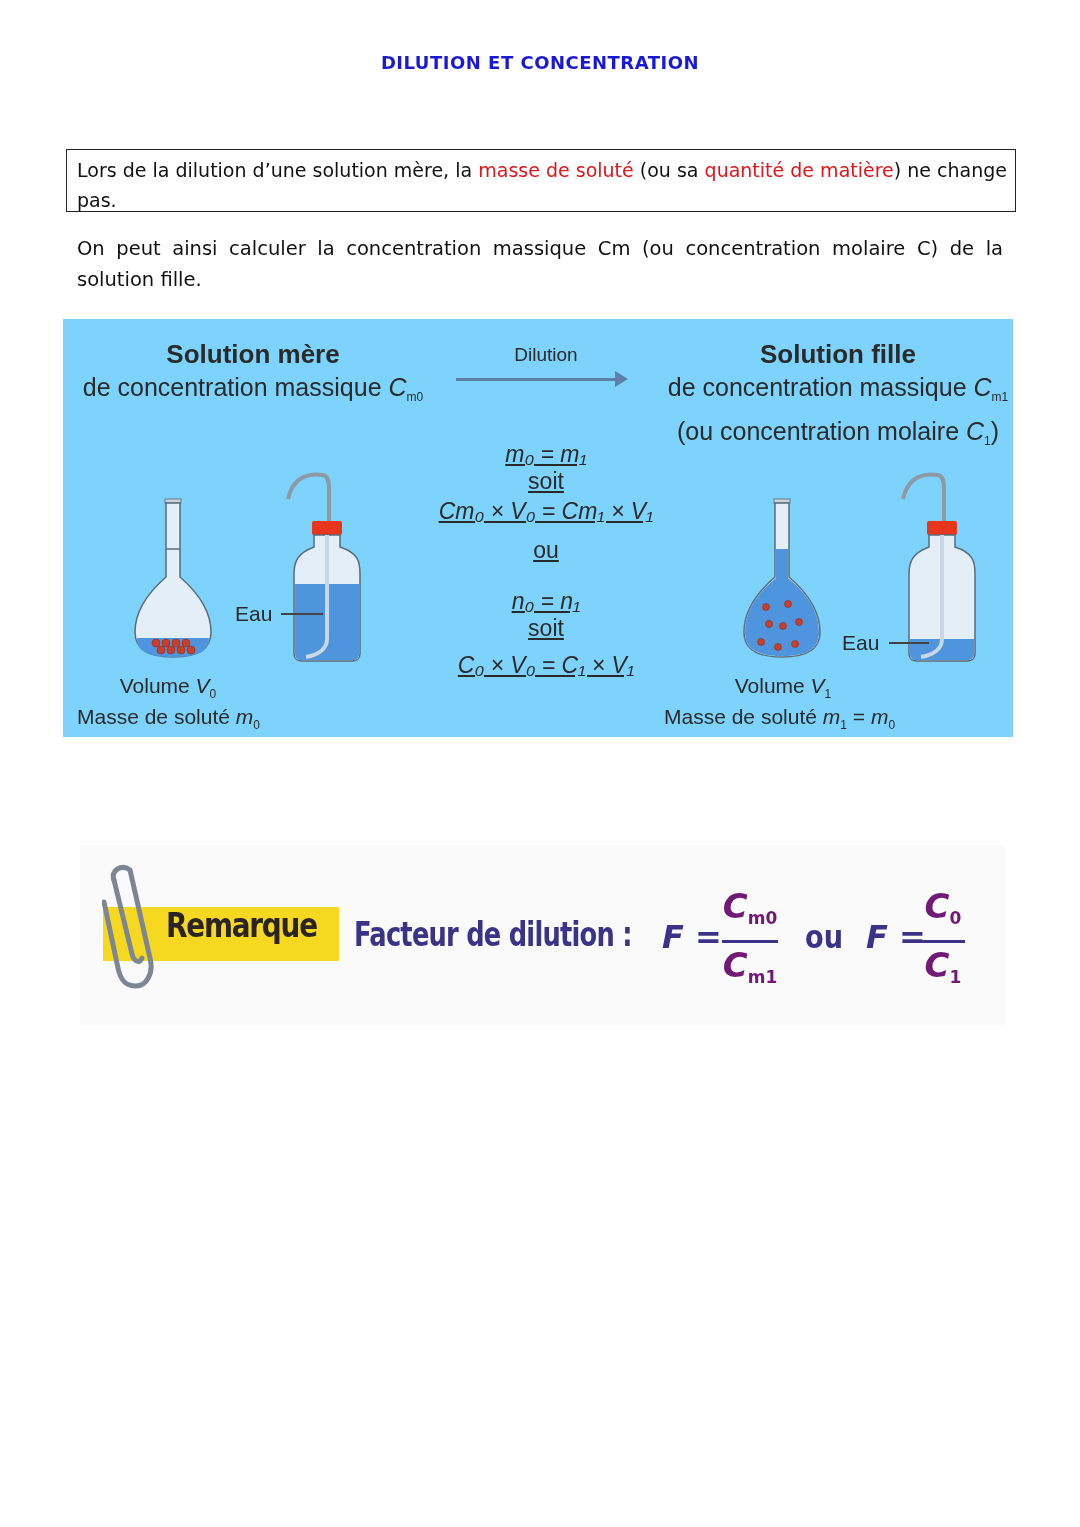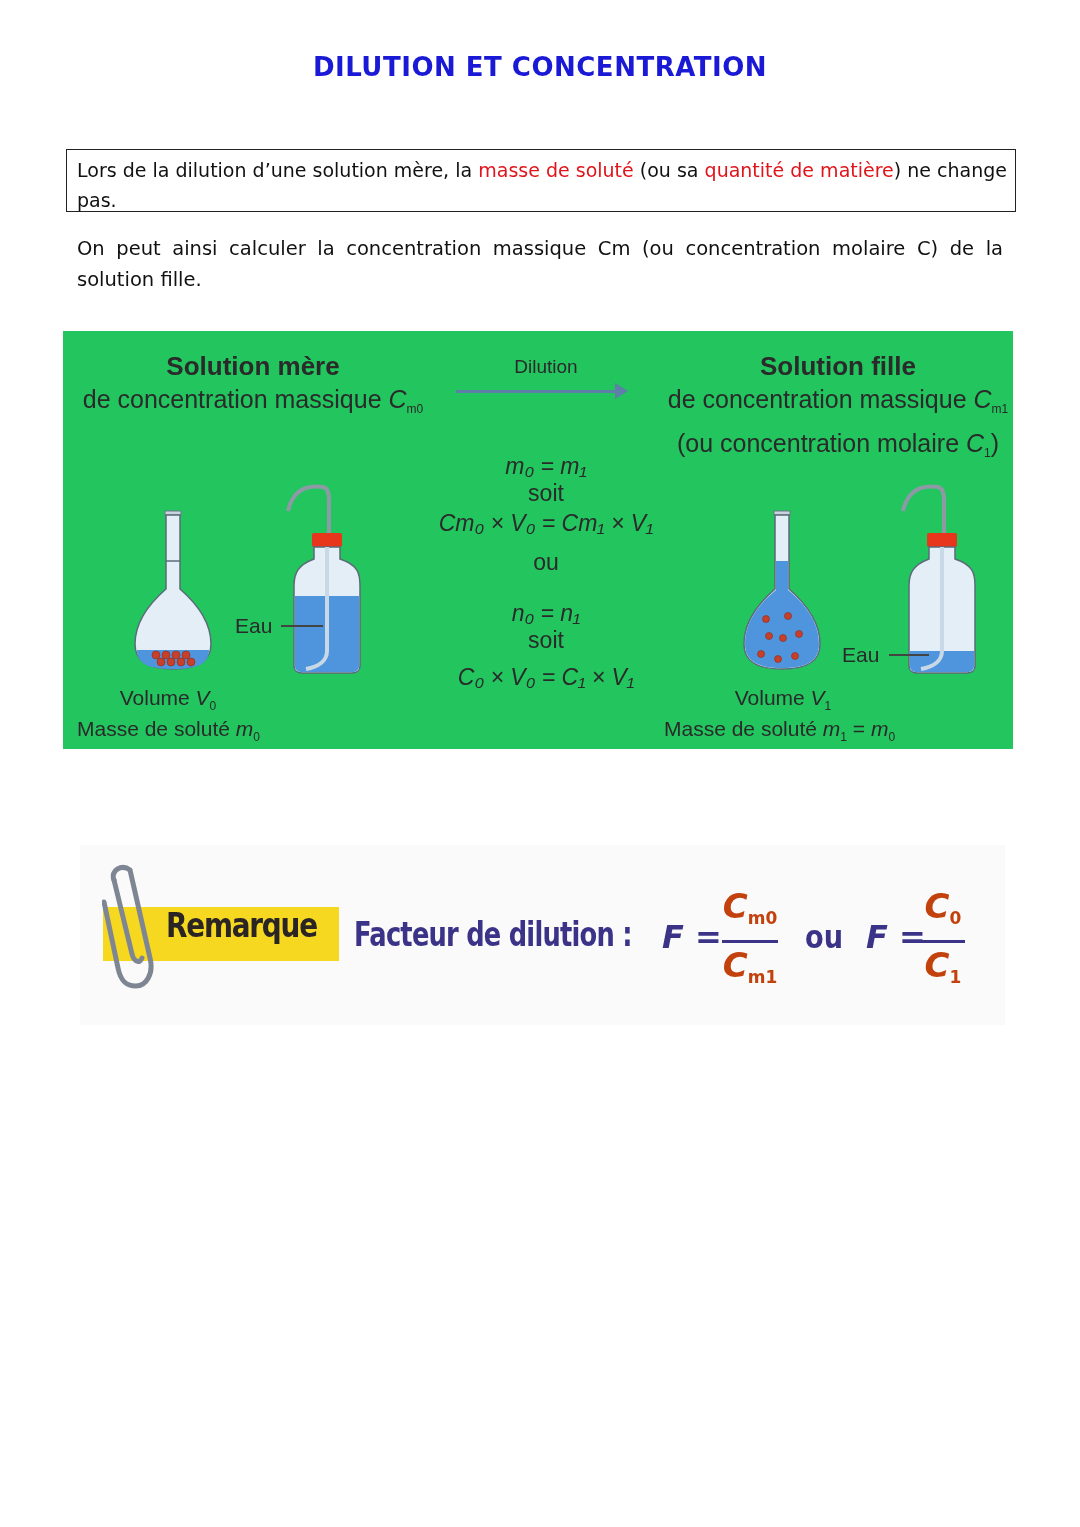--- a/index.html
+++ b/index.html
@@ -1,30 +1,30 @@
 <!DOCTYPE html>
 <html><head>
 <meta charset="utf-8">
 <style>
   html, body { margin: 0; padding: 0; background: #ffffff; }
   body { width: 1080px; height: 1527px; position: relative; overflow: hidden;
          font-family: "DejaVu Sans", sans-serif; color: #111; }
   .title { position: absolute; top: 52px; left: 0; width: 1080px; text-align: center;
-           color: #1a1ad6; font-weight: bold; font-size: 26px; letter-spacing: 0.5px;
+           color: #1a1ad6; font-weight: bold; font-size: 18px; letter-spacing: 0.5px;
            font-family: "DejaVu Sans", sans-serif; }
   .rule-box { position: absolute; top: 149px; left: 66px; width: 930px; height: 50px;
               border: 1.5px solid #222; padding: 5px 8px 6px 10px;
               font-size: 19px; line-height: 30px; text-align: justify;
               font-family: "DejaVu Sans", sans-serif; }
   .red { color: #e0141a; }
   .para { position: absolute; top: 233px; left: 77px; width: 926px;
           font-size: 19.5px; line-height: 31px; text-align: justify;
           font-family: "DejaVu Sans", sans-serif; }
-  .figure { position: absolute; top: 331px; left: 63px; width: 950px; height: 418px;
-            background: #22c55e; }
+  .figure { position: absolute; top: 319px; left: 63px; width: 950px; height: 418px;
+            background: #7dd3fc; }
   .fig-text { position: absolute; font-family: "Liberation Sans", sans-serif; color: #2a2a2a;
               text-align: center; }
   .fig-head { font-weight: bold; font-size: 26px; }
   .fig-sub { font-size: 25px; line-height: 34px; }
   .fig-label { font-size: 21px; line-height: 31px; }
   .eq { font-size: 23px; line-height: 27px; }
   .it { font-style: italic; }
   sub.s { font-size: 12px; vertical-align: -5px; }
   .arrow-line { position: absolute; height: 3px; background: #5d7fa8; }
   .arrow-head { position: absolute; width: 0; height: 0;
@@ -33,21 +33,21 @@
   .remarque-wrap { position: absolute; top: 845px; left: 80px; width: 925px; height: 180px;
                    background: #fafafa; }
   .rem-tag { position: absolute; top: 907px; left: 103px; width: 236px; height: 54px;
              background: #f5d81f; }
   .rem-text { position: absolute; top: 905px; left: 166px; font-family: "DejaVu Sans", sans-serif;
               font-weight: bold; font-size: 34px; color: #2a2424; letter-spacing: -1.5px;
               transform: scaleX(0.82); transform-origin: left; }
   .facteur { position: absolute; top: 915px; left: 354px; color: #3b3387;
              font-family: "DejaVu Sans", sans-serif; font-weight: bold; font-size: 33px;
              transform: scaleX(0.78); transform-origin: left; letter-spacing: -1px; }
-  .frac { position: absolute; color: #c2410c; font-family: "DejaVu Sans", sans-serif;
+  .frac { position: absolute; color: #701a75; font-family: "DejaVu Sans", sans-serif;
           font-weight: bold; font-style: italic; text-align: center; }
   .frac .num, .frac .den { font-size: 34px; line-height: 40px; display: block; }
   .frac .bar { display: block; height: 3px; background: #3b3387; margin: 2px 0; }
   .frac sub { font-size: 17px; font-style: normal; vertical-align: -6px; }
   .fv { position: absolute; color: #3b3387; font-family: "DejaVu Sans", sans-serif;
         font-weight: bold; font-size: 32px; }
 </style>
 </head>
 <body>
 
@@ -93,21 +93,21 @@
   <div class="fig-text fig-label" style="left:172px; top:279px;">Eau</div>
   <div style="position:absolute; left:218px; top:294px; width:42px; height:1.5px; background:#444;"></div>
 
   <div class="fig-text fig-label" style="left:0; top:351px; width:210px;"><span>Volume </span><span class="it">V</span><sub class="s">0</sub></div>
   <div class="fig-text fig-label" style="left:14px; top:382px;"><span>Masse de soluté </span><span class="it">m</span><sub class="s">0</sub></div>
 
   <div class="fig-text fig-label" style="left:393px; top:20px; width:180px; font-size:19px;">Dilution</div>
   <div class="arrow-line" style="left:393px; top:59px; width:160px;"></div>
   <div class="arrow-head" style="left:552px; top:52px;"></div>
 
-  <div class="fig-text eq" style="left:353px; top:122px; width:260px;">
+  <div class="fig-text eq" style="left:353px; top:122px; width:260px;text-decoration:underline;">
     <div class="it">m₀ = m₁</div>
     <div>soit</div>
     <div class="it" style="margin-top:3px;">Cm₀ × V₀ = Cm₁ × V₁</div>
     <div style="margin-top:12px;">ou</div>
     <div class="it" style="margin-top:24px;">n₀ = n₁</div>
     <div>soit</div>
     <div class="it" style="margin-top:10px;">C₀ × V₀ = C₁ × V₁</div>
   </div>
 
   <div class="fig-text" style="left:590px; top:20px; width:370px;">

